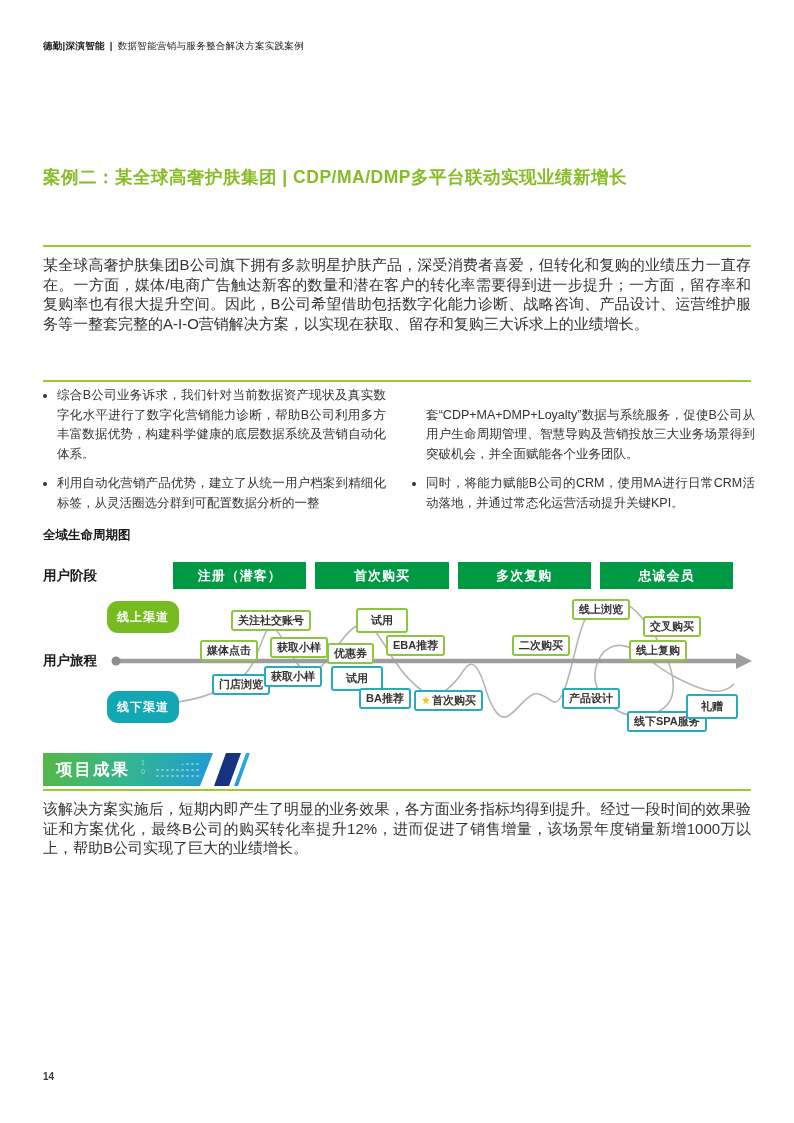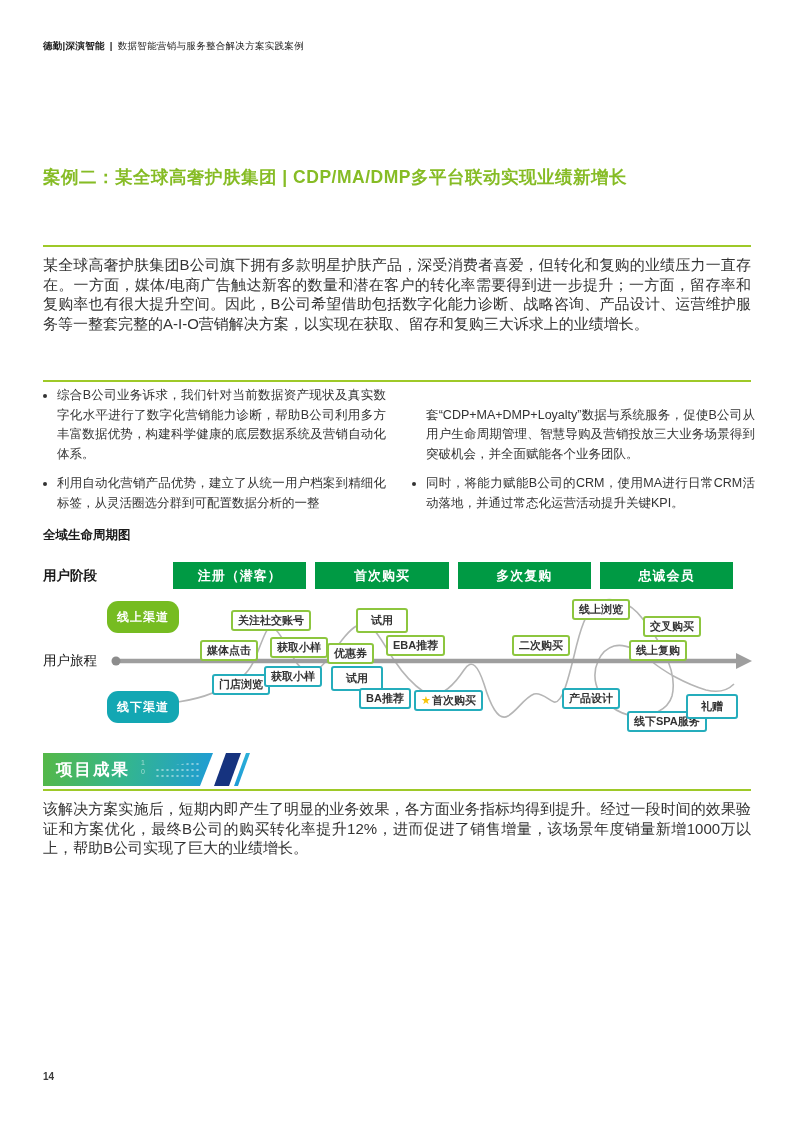--- a/index.html
+++ b/index.html
@@ -43,21 +43,21 @@
   .col ul{margin:0;padding-left:14px;}
   .col li{margin:0 0 10px 0;}
   .col .cont{padding-left:14px;margin-bottom:10px;}
 
   
   .diagram-title{position:absolute;left:43px;top:527px;font-size:12.5px;font-weight:bold;color:#1a1a1a;}
   .stage-label{position:absolute;left:43px;top:567px;font-size:13.5px;font-weight:bold;color:#1a1a1a;}
   .stages{position:absolute;left:173px;top:562px;width:560px;display:flex;gap:9px;}
   .stage{flex:1;height:27px;background:#009a44;color:#fff;font-weight:bold;font-size:13px;
          display:flex;align-items:center;justify-content:center;letter-spacing:1px;}
-  .journey-label{position:absolute;left:43px;top:652px;font-size:13.5px;font-weight:normal;color:#1a1a1a;}
+  .journey-label{position:absolute;left:43px;top:652px;font-size:13.5px;font-weight:bold;color:#1a1a1a;}
   .pill{position:absolute;width:72px;height:32px;border-radius:11px;color:#fff;font-weight:bold;
         font-size:12px;display:flex;align-items:center;justify-content:center;letter-spacing:1px;}
   .pill.online{left:107px;top:601px;background:#76bc21;}
   .pill.offline{left:107px;top:691px;background:#13a7b3;}
   .jsvg{position:absolute;left:0;top:0;}
   .node{position:absolute;background:#fff;border:2px solid #8dc63f;border-radius:3px;
         font-size:11px;font-weight:bold;color:#333;padding:1px 5px;white-space:nowrap;}
   .node.teal{border-color:#25adbc;}
   .node.wide{padding:3px 13px;}
   .node .star{color:#f6c50b;margin-right:1px;}

